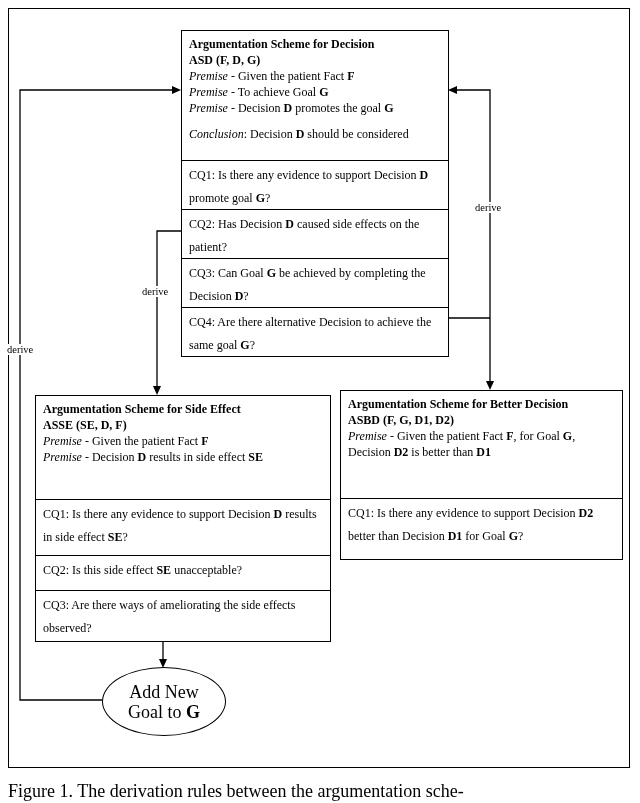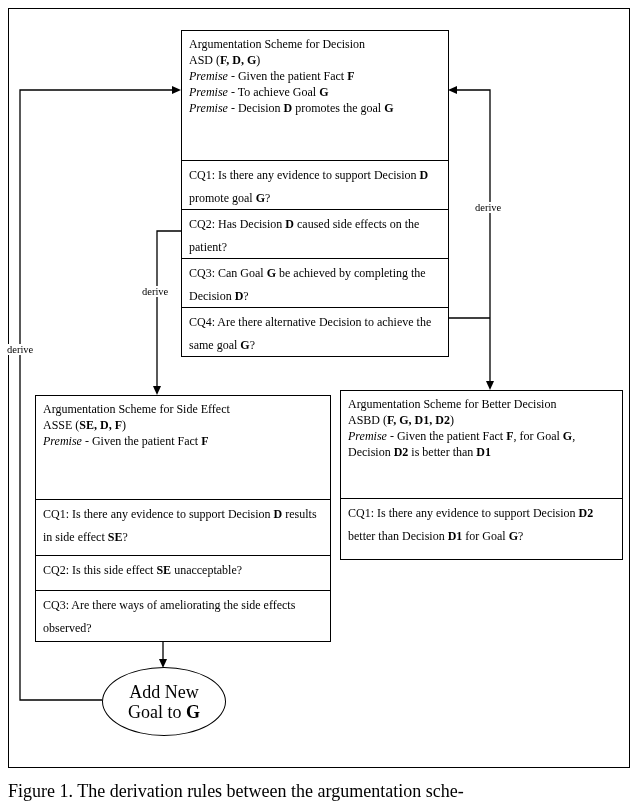--- a/index.html
+++ b/index.html
@@ -22,21 +22,21 @@
     font-size:12px;box-sizing:border-box;
   }
   .section{
     box-sizing:border-box;overflow:hidden;
     padding:5px 6px 2px 7px;
   }
   .section + .section{border-top:1.3px solid #000;}
   .line{line-height:16px;}
   .cq{line-height:23px;padding-top:3px;}
   .conclusion{margin-top:10px;}
-  .st-b{font-weight:normal;}
+  .st-b{font-weight:bold;}
   .st-i{font-style:italic;}
   .st-bi{font-weight:bold;}
 
   .asd{left:181px;top:30px;width:268px;}
   .asd .header{height:129px;}
   .asd .cq{height:49px;}
 
   .asse{left:35px;top:395px;width:296px;}
   .asse .header{height:103px;}
   .asse-cq1{height:56px;}
@@ -94,32 +94,34 @@
   </g>
 </svg>
 
 <div class="box asd">
   <div class="section header">
       <div class="line title"><span class="st-b">Argumentation Scheme for Decision</span></div>
       <div class="line title"><span class="st-b">ASD (</span><span class="st-bi">F, D, G</span><span class="st-b">)</span></div>
       <div class="line"><span class="st-i">Premise</span><span> - Given the patient Fact </span><span class="st-bi">F</span></div>
       <div class="line"><span class="st-i">Premise</span><span> - To achieve Goal </span><span class="st-bi">G</span></div>
       <div class="line"><span class="st-i">Premise</span><span> - Decision </span><span class="st-bi">D</span><span> promotes the goal </span><span class="st-bi">G</span></div>
+      <div class="line conclusion"><span class="st-i">Conclusion</span><span>: Decision </span><span class="st-bi">D</span><span> should be considered</span></div>
     </div>
   <div class="section cq"><span>CQ1: Is there any evidence to support Decision </span><span class="st-bi">D</span><span> promote goal </span><span class="st-bi">G</span><span>?</span></div>
   <div class="section cq"><span>CQ2: Has Decision </span><span class="st-bi">D</span><span> caused side effects on the patient?</span></div>
   <div class="section cq"><span>CQ3: Can Goal </span><span class="st-bi">G</span><span> be achieved by completing the Decision </span><span class="st-bi">D</span><span>?</span></div>
   <div class="section cq"><span>CQ4: Are there alternative Decision to achieve the same goal </span><span class="st-bi">G</span><span>?</span></div>
 </div>
 
 <div class="box asse">
   <div class="section header">
       <div class="line title"><span class="st-b">Argumentation Scheme for Side Effect</span></div>
       <div class="line title"><span class="st-b">ASSE (</span><span class="st-bi">SE, D, F</span><span class="st-b">)</span></div>
       <div class="line"><span class="st-i">Premise</span><span> - Given the patient Fact </span><span class="st-bi">F</span></div>
+      <div class="line"><span class="st-i">Premise</span><span> - Decision </span><span class="st-bi">D</span><span> results in side effect </span><span class="st-bi">SE</span></div>
     </div>
   <div class="section cq asse-cq1"><span>CQ1: Is there any evidence to support Decision </span><span class="st-bi">D</span><span> results in side effect </span><span class="st-bi">SE</span><span>?</span></div>
   <div class="section cq asse-cq2"><span>CQ2: Is this side effect </span><span class="st-bi">SE</span><span> unacceptable?</span></div>
   <div class="section cq asse-cq3"><span>CQ3: Are there ways of ameliorating the side effects observed?</span></div>
 </div>
 
 <div class="box asbd">
   <div class="section header">
       <div class="line title"><span class="st-b">Argumentation Scheme for Better Decision</span></div>
       <div class="line title"><span class="st-b">ASBD (</span><span class="st-bi">F, G, D1, D2</span><span class="st-b">)</span></div>

